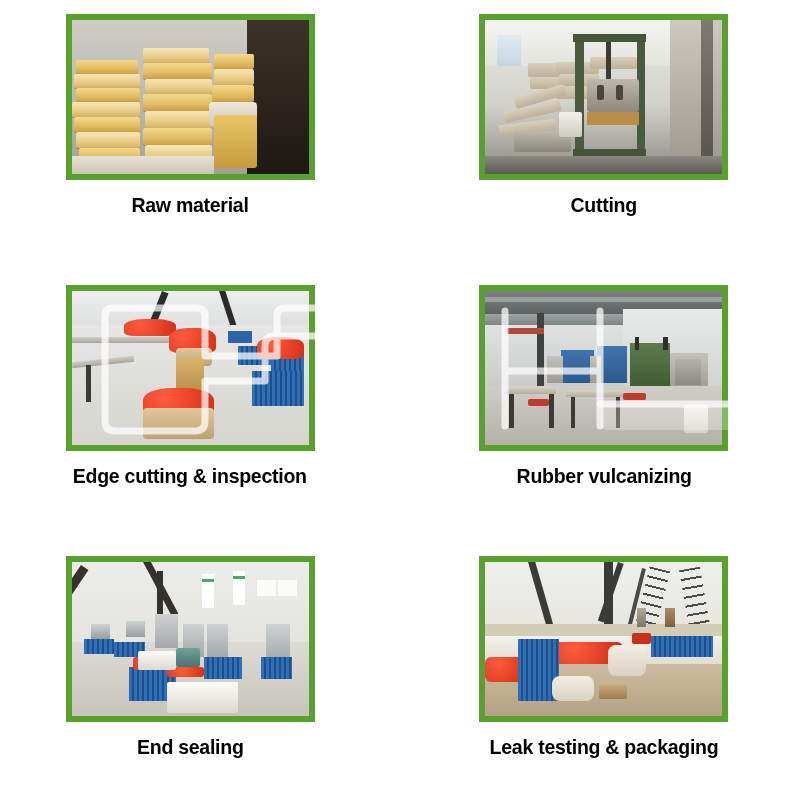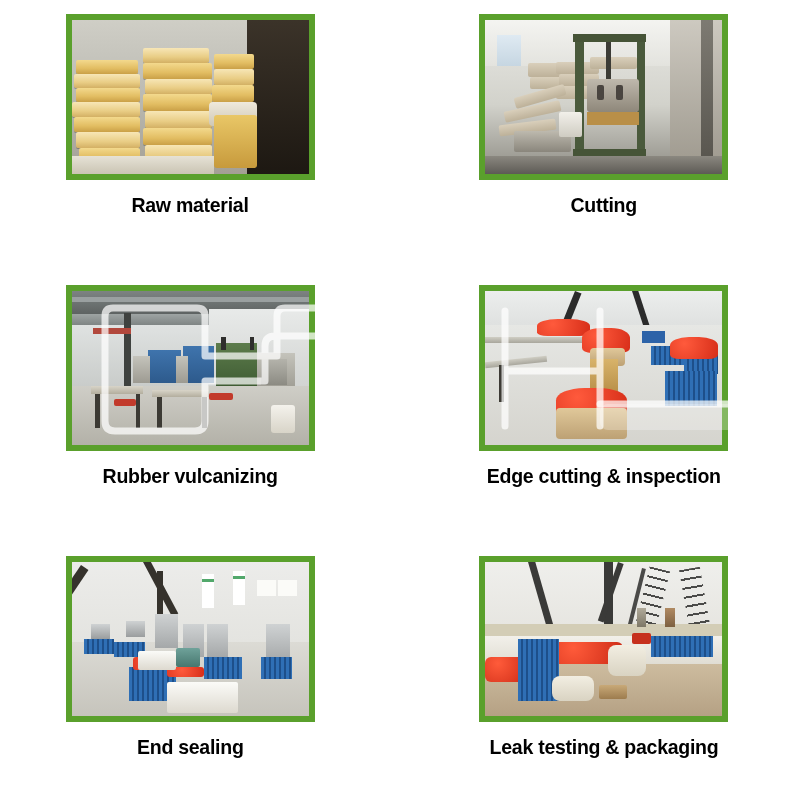--- a/index.html
+++ b/index.html
@@ -225,20 +225,47 @@
           <div class="obj" style="left:43%;top:60%;width:22%;height:8%;background:#b98f48;"></div>
           <div class="obj" style="left:0;top:88%;width:100%;height:12%;background:linear-gradient(180deg,#8b8880,#5d5b55);"></div>
           <div class="obj" style="left:12%;top:72%;width:24%;height:14%;background:linear-gradient(180deg,#bdb9ae,#8a867c);border-radius:2px;"></div>
           <div class="obj" style="left:31%;top:60%;width:10%;height:16%;background:linear-gradient(180deg,#f2f0ea,#cfccc2);border-radius:2px;"></div>
         </div>
       </div>
       <div class="caption">Cutting</div>
     </div>
 
 
+
+    <div class="cell">
+      <div class="frame">
+        <div class="photo p6">
+          <div class="obj" style="left:0;top:0;width:100%;height:22%;background:linear-gradient(180deg,#eceeed,#dfe1e0);"></div>
+          <div class="obj beamd" style="left:38%;top:0;width:3%;height:30%;transform:rotate(22deg);transform-origin:top left;"></div>
+          <div class="obj beamd" style="left:62%;top:0;width:2.5%;height:34%;transform:rotate(-18deg);transform-origin:top left;"></div>
+          <div class="obj" style="left:0;top:22%;width:100%;height:78%;background:linear-gradient(180deg,#e6e7e4,#d5d4ce);"></div>
+          <div class="obj" style="left:0;top:30%;width:42%;height:4%;background:linear-gradient(180deg,#cfcdc3,#a8a69c);"></div>
+          <div class="obj redpile" style="left:22%;top:18%;width:22%;height:11%;"></div>
+          <div class="obj redpile" style="left:41%;top:24%;width:20%;height:16%;"></div>
+          <div class="obj basket" style="left:44%;top:37%;width:15%;height:12%;"></div>
+          <div class="obj chair" style="left:44%;top:44%;width:12%;height:24%;"></div>
+          <div class="obj redpile" style="left:30%;top:63%;width:30%;height:20%;"></div>
+          <div class="obj basket" style="left:30%;top:76%;width:30%;height:20%;"></div>
+          <div class="obj crate" style="left:70%;top:36%;width:14%;height:12%;"></div>
+          <div class="obj crate" style="left:84%;top:40%;width:14%;height:14%;"></div>
+          <div class="obj redpile" style="left:78%;top:30%;width:20%;height:14%;"></div>
+          <div class="obj crate" style="left:76%;top:52%;width:22%;height:12%;"></div>
+          <div class="obj crate" style="left:76%;top:64%;width:22%;height:11%;"></div>
+          <div class="obj" style="left:66%;top:26%;width:10%;height:8%;background:#2d63a8;"></div>
+          <div class="obj" style="left:0;top:44%;width:26%;height:4%;background:linear-gradient(180deg,#cfcdc3,#a8a69c);transform:rotate(-6deg);"></div>
+          <div class="obj" style="left:6%;top:48%;width:2%;height:24%;background:#3c3a34;"></div>
+        </div>
+      </div>
+      <div class="caption">Edge cutting &amp; inspection</div>
+    </div>
 
     <div class="cell">
       <div class="frame">
         <div class="photo p5">
           <div class="obj roofdk" style="left:0;top:0;width:100%;height:15%;"></div>
           <div class="obj" style="left:0;top:4%;width:100%;height:3%;background:#9aa0a0;"></div>
           <div class="obj" style="left:0;top:15%;width:58%;height:8%;background:linear-gradient(180deg,#9ea4a3,#7c8281);"></div>
           <div class="obj" style="left:58%;top:12%;width:42%;height:50%;background:linear-gradient(180deg,#e8eae9,#d2d4d2);"></div>
           <div class="obj" style="left:0;top:22%;width:58%;height:40%;background:linear-gradient(180deg,#dfe2e1,#c9ccca);"></div>
           <div class="obj" style="left:22%;top:14%;width:3%;height:48%;background:#3f423f;"></div>
@@ -262,47 +289,20 @@
           <div class="obj" style="left:18%;top:70%;width:9%;height:5%;background:#c23a2b;border-radius:2px;"></div>
           <div class="obj" style="left:58%;top:66%;width:10%;height:5%;background:#c23a2b;border-radius:2px;"></div>
           <div class="obj" style="left:84%;top:74%;width:10%;height:18%;background:linear-gradient(180deg,#f4f2ec,#d8d4c8);border-radius:3px;"></div>
         </div>
       </div>
       <div class="caption">Rubber vulcanizing</div>
     </div>
 
     <div class="cell">
       <div class="frame">
-        <div class="photo p6">
-          <div class="obj" style="left:0;top:0;width:100%;height:22%;background:linear-gradient(180deg,#eceeed,#dfe1e0);"></div>
-          <div class="obj beamd" style="left:38%;top:0;width:3%;height:30%;transform:rotate(22deg);transform-origin:top left;"></div>
-          <div class="obj beamd" style="left:62%;top:0;width:2.5%;height:34%;transform:rotate(-18deg);transform-origin:top left;"></div>
-          <div class="obj" style="left:0;top:22%;width:100%;height:78%;background:linear-gradient(180deg,#e6e7e4,#d5d4ce);"></div>
-          <div class="obj" style="left:0;top:30%;width:42%;height:4%;background:linear-gradient(180deg,#cfcdc3,#a8a69c);"></div>
-          <div class="obj redpile" style="left:22%;top:18%;width:22%;height:11%;"></div>
-          <div class="obj redpile" style="left:41%;top:24%;width:20%;height:16%;"></div>
-          <div class="obj basket" style="left:44%;top:37%;width:15%;height:12%;"></div>
-          <div class="obj chair" style="left:44%;top:44%;width:12%;height:24%;"></div>
-          <div class="obj redpile" style="left:30%;top:63%;width:30%;height:20%;"></div>
-          <div class="obj basket" style="left:30%;top:76%;width:30%;height:20%;"></div>
-          <div class="obj crate" style="left:70%;top:36%;width:14%;height:12%;"></div>
-          <div class="obj crate" style="left:84%;top:40%;width:14%;height:14%;"></div>
-          <div class="obj redpile" style="left:78%;top:30%;width:20%;height:14%;"></div>
-          <div class="obj crate" style="left:76%;top:52%;width:22%;height:12%;"></div>
-          <div class="obj crate" style="left:76%;top:64%;width:22%;height:11%;"></div>
-          <div class="obj" style="left:66%;top:26%;width:10%;height:8%;background:#2d63a8;"></div>
-          <div class="obj" style="left:0;top:44%;width:26%;height:4%;background:linear-gradient(180deg,#cfcdc3,#a8a69c);transform:rotate(-6deg);"></div>
-          <div class="obj" style="left:6%;top:48%;width:2%;height:24%;background:#3c3a34;"></div>
-        </div>
-      </div>
-      <div class="caption">Edge cutting &amp; inspection</div>
-    </div>
-
-    <div class="cell">
-      <div class="frame">
         <div class="photo p7">
           <div class="obj" style="left:0;top:0;width:100%;height:52%;background:linear-gradient(180deg,#ececea,#e4e4e0);"></div>
           <div class="obj beamd" style="left:4%;top:2%;width:4%;height:44%;transform:rotate(34deg);transform-origin:top left;"></div>
           <div class="obj beamd" style="left:30%;top:0;width:3%;height:40%;transform:rotate(-28deg);transform-origin:top left;"></div>
           <div class="obj beamd" style="left:36%;top:6%;width:2.5%;height:32%;"></div>
           <div class="obj poster" style="left:55%;top:8%;width:5%;height:22%;"></div>
           <div class="obj poster" style="left:68%;top:6%;width:5%;height:22%;"></div>
           <div class="obj" style="left:78%;top:12%;width:8%;height:10%;background:#fbfbf8;"></div>
           <div class="obj" style="left:87%;top:12%;width:8%;height:10%;background:#fbfbf8;"></div>
           <div class="obj" style="left:0;top:52%;width:100%;height:48%;background:linear-gradient(180deg,#dcdbd5,#c6c4bc);"></div>

